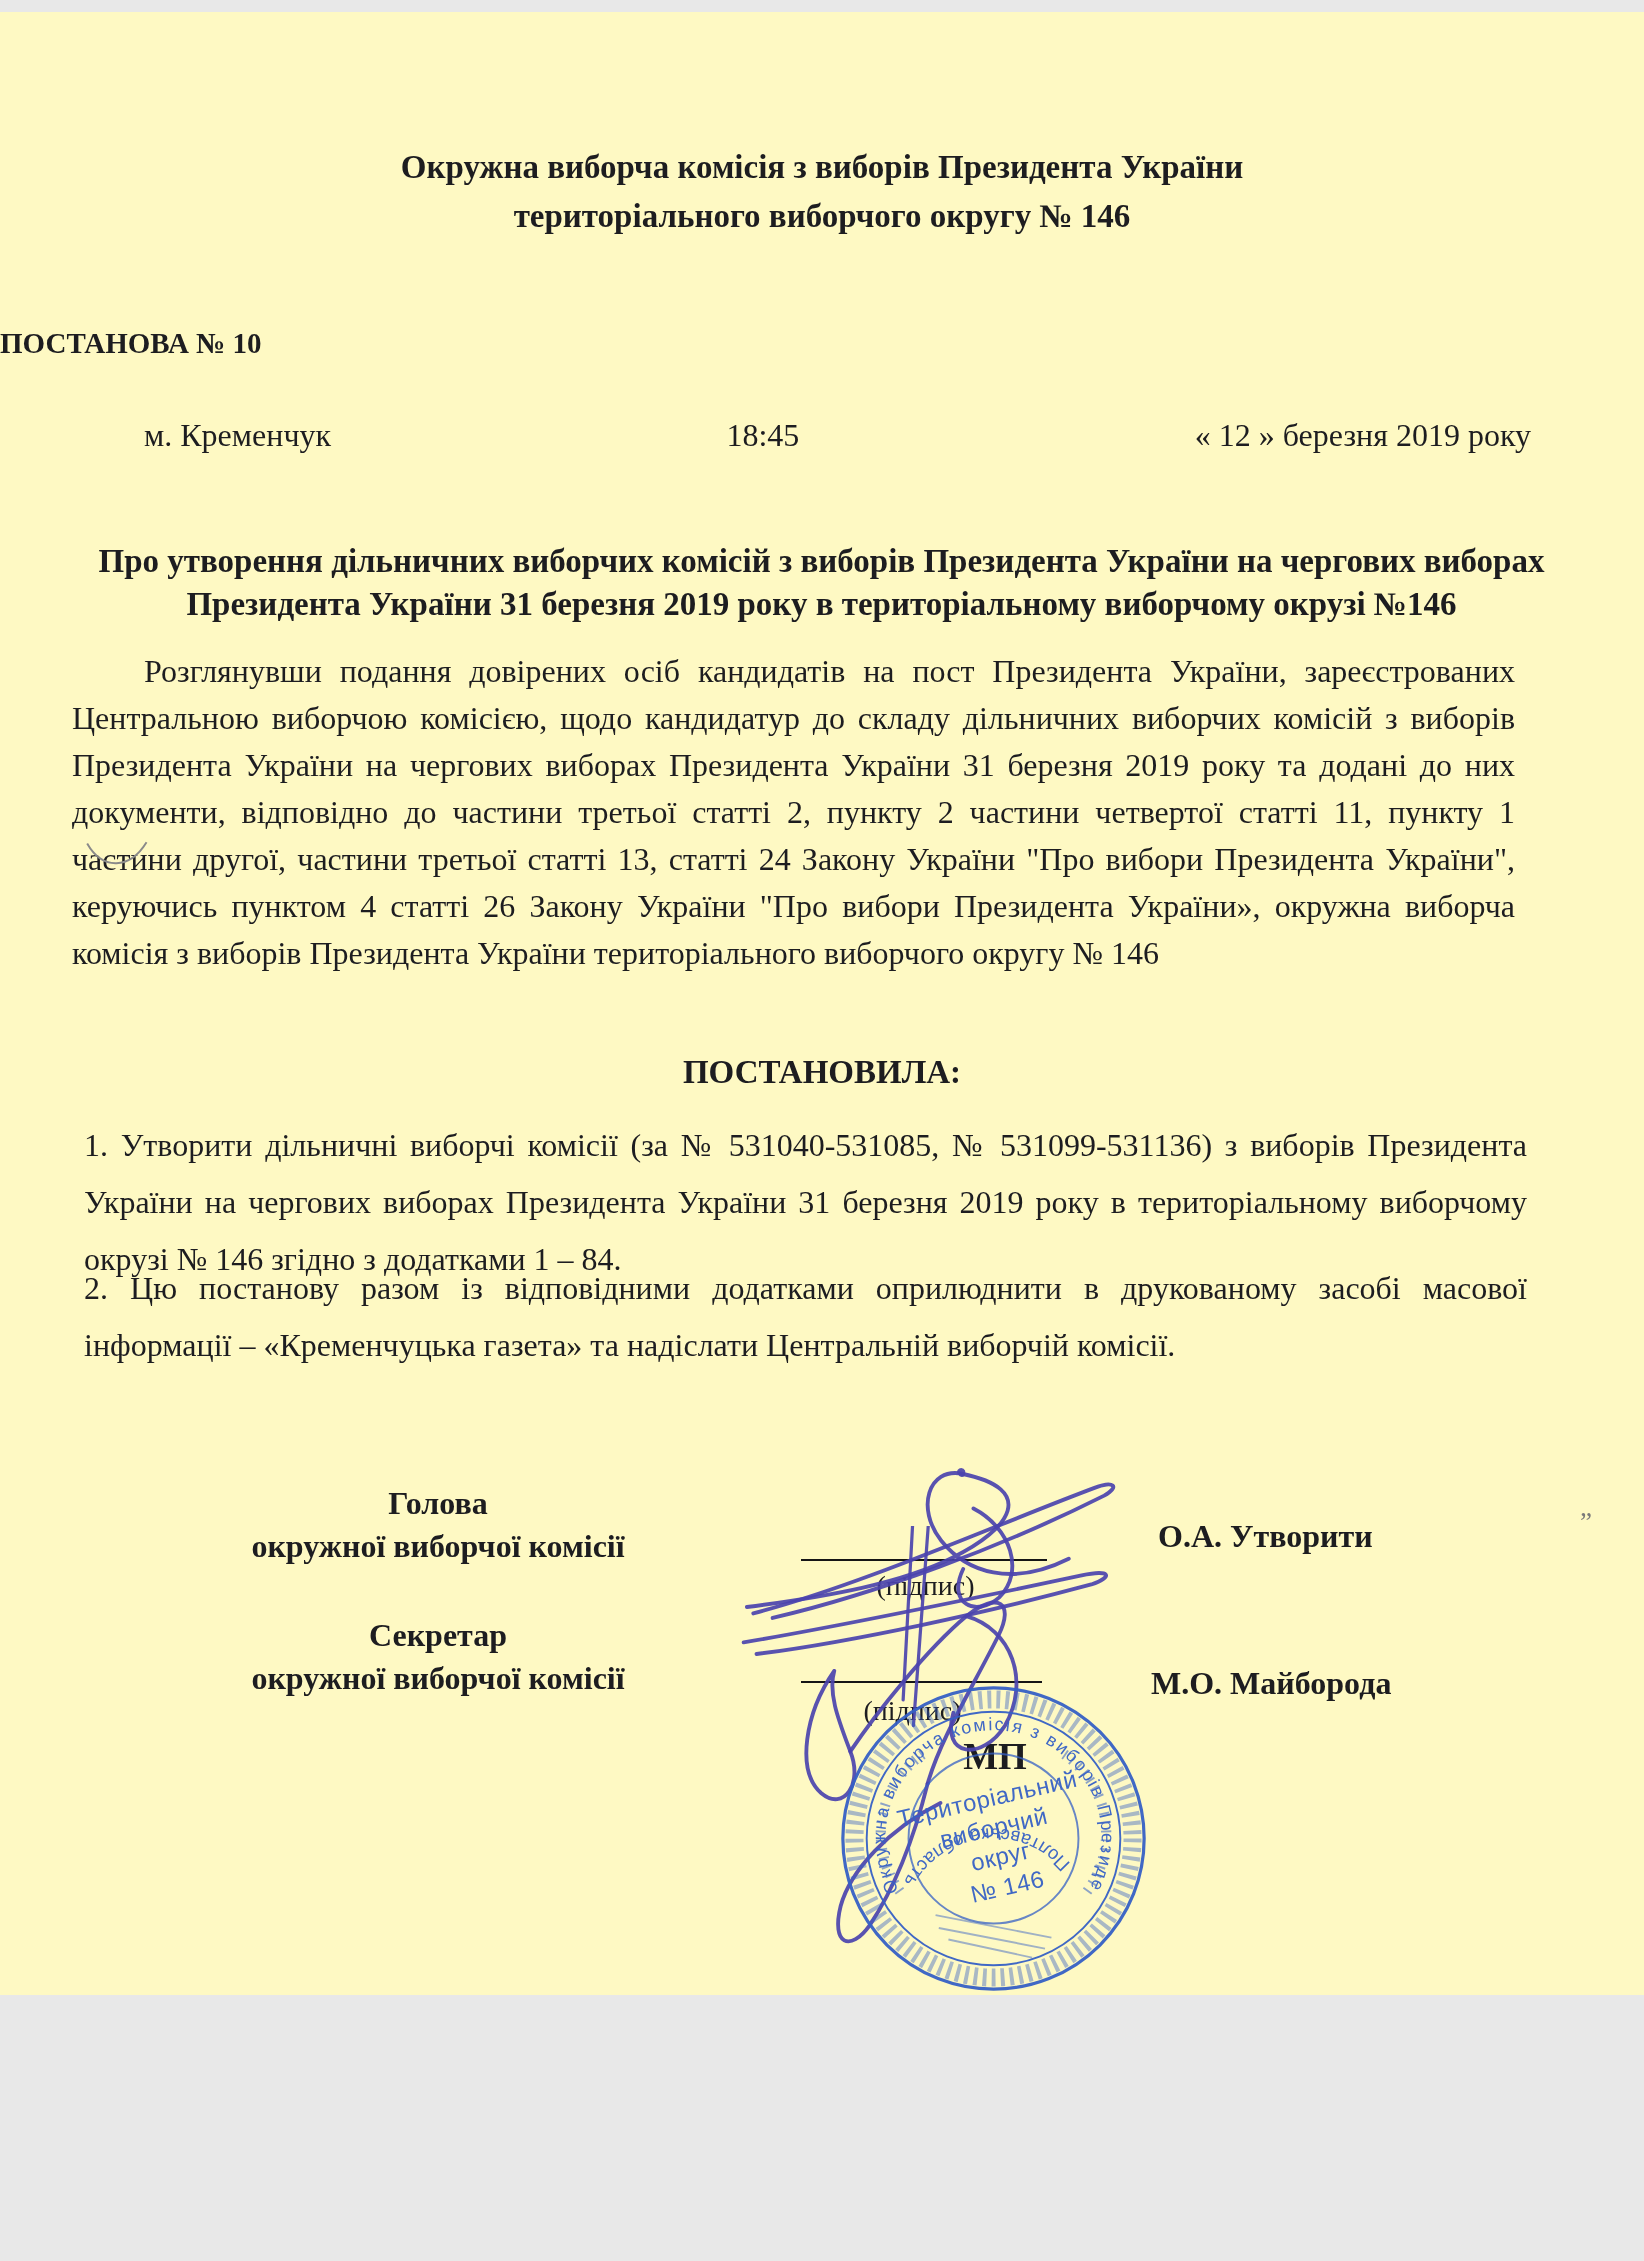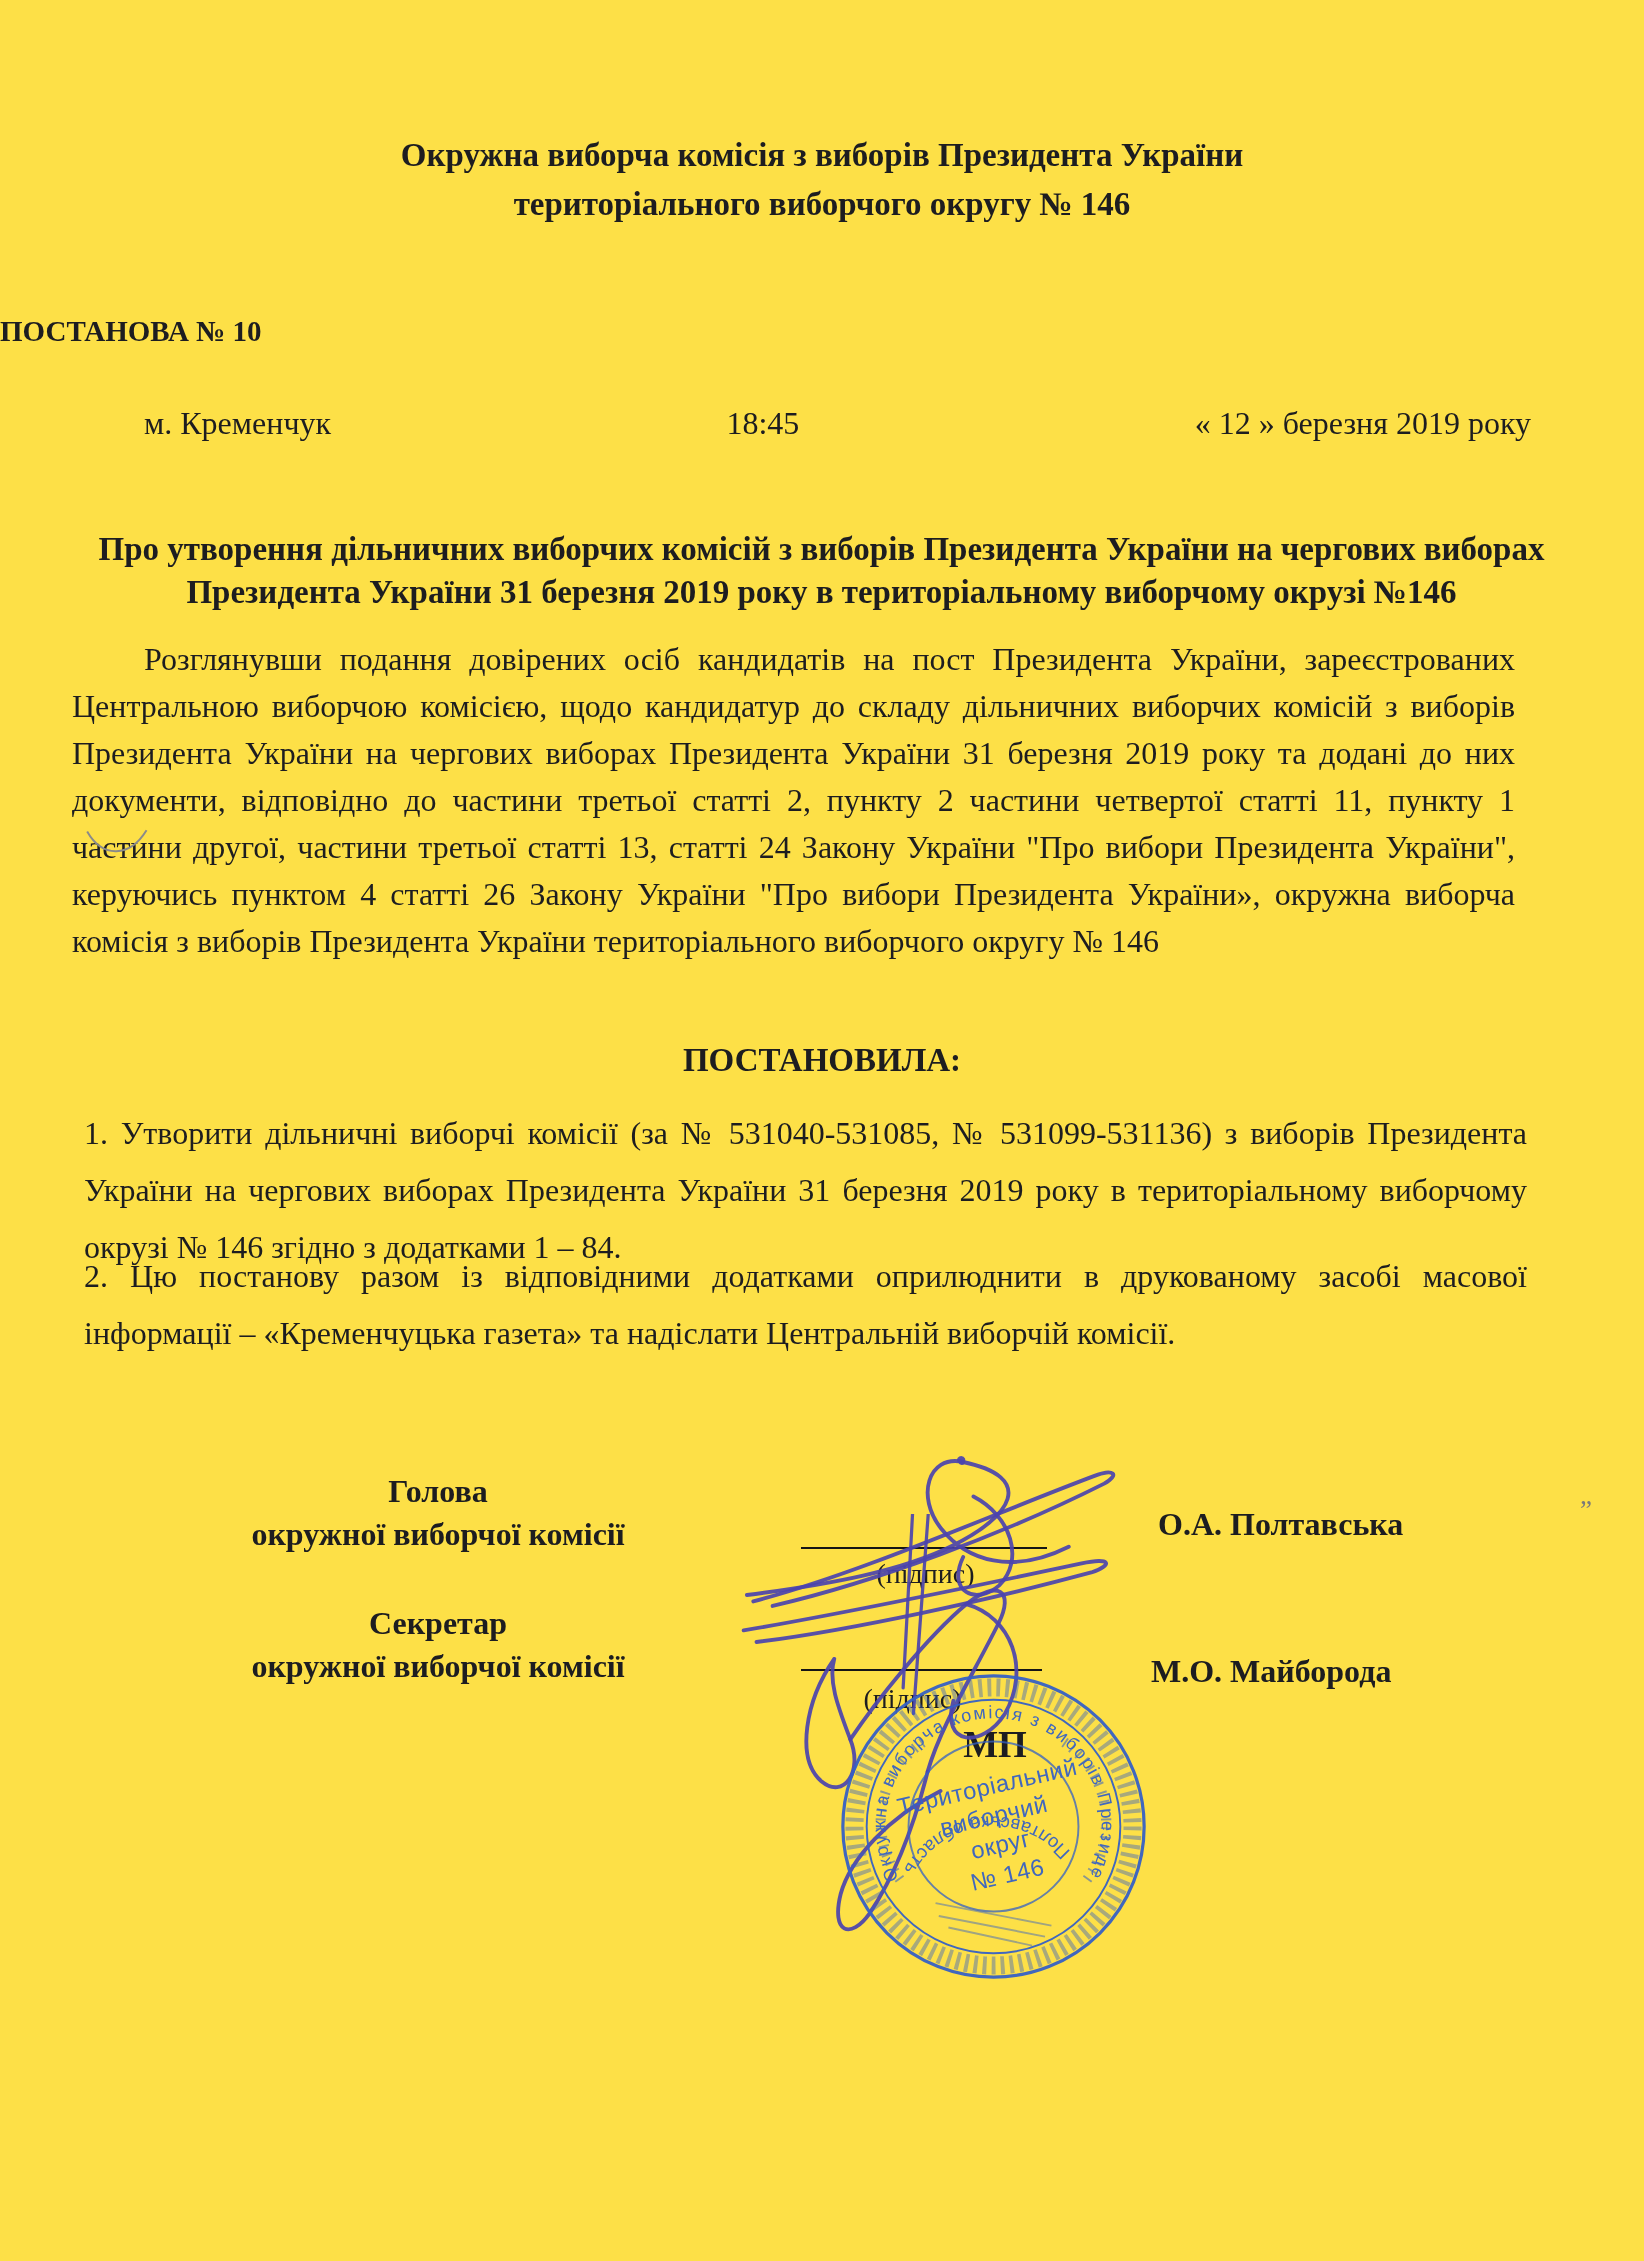--- a/index.html
+++ b/index.html
@@ -1,18 +1,18 @@
 <!DOCTYPE html>
 <html style="font-size:10.3px"><head>
 <meta charset="utf-8">
 <style>
   html,body{margin:0;padding:0;background:#e8e8e8;}
   .page{
-    position:relative;width:1644px;height:2261px;margin:0 auto;
-    background:#fde047;overflow:hidden;
+    position:relative;width:1644px;height:1983px;margin:12px auto;
+    background:#fef9c3;overflow:hidden;
     font-family:"Liberation Serif", serif;color:#1d1d20;
   }
   .abs{position:absolute;}
   .header-block{top:131px;left:0;width:1644px;text-align:center;
     font-weight:bold;font-size:33px;line-height:49px;}
   .doc-title{top:315px;left:0;width:1644px;text-align:left;
     font-weight:bold;font-size:29px;}
   .meta-row{top:405px;left:144px;width:1387px;display:flex;
     justify-content:space-between;align-items:baseline;font-size:32px;gap:36px;}
   .subject{top:528px;left:77px;width:1489px;text-align:center;
@@ -82,21 +82,21 @@
     <path d="M8,10 C32,52 74,50 100,8"></path>
   </svg>
   <span class="abs artifact-quote" style="top:1495px;left:1580px;">”</span>
 
   <div class="abs role role-1">
     <div>Голова</div>
     <div>окружної виборчої комісії</div>
   </div>
   <div class="abs sig-line sig-line-1"></div>
   <div class="abs podpis podpis-1">(підпис)</div>
-  <div class="abs name name-1">О.А. Полтавська</div>
+  <div class="abs name name-1">О.А. Утворити</div>
 
   <div class="abs role role-2">
     <div>Секретар</div>
     <div>окружної виборчої комісії</div>
   </div>
   <div class="abs sig-line sig-line-2"></div>
   <div class="abs podpis podpis-2">(підпис)</div>
   <div class="abs name name-2">М.О. Майборода</div>
 
   <div class="abs mp-label">МП</div>

